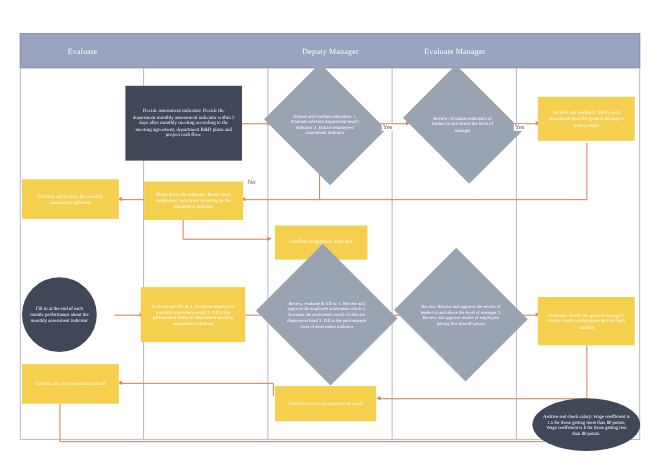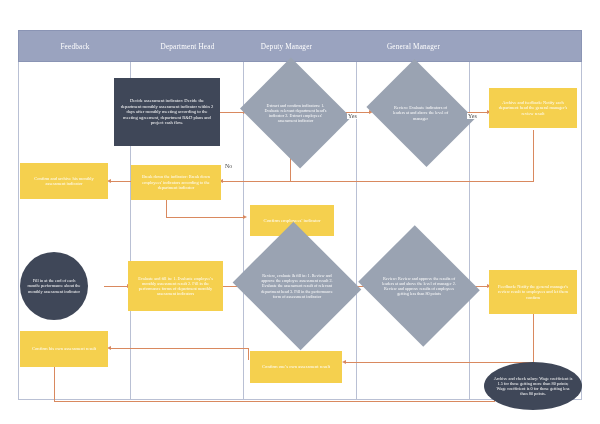--- a/index.html
+++ b/index.html
@@ -109,24 +109,23 @@
 
 <div id="canvas">
 
   <div class="lane-body"></div>
   <div class="lane-divider" style="left:130px;"></div>
   <div class="lane-divider" style="left:243px;"></div>
   <div class="lane-divider" style="left:356px;"></div>
   <div class="lane-divider" style="left:469px;"></div>
 
   <div class="lane-header">
-    <div class="lane-header-cell" style="left:0px;width:112px;">Feedback</div>
-    <div class="lane-header-cell" style="left:112px;width:113px;">Department Head</div>
-    <div class="lane-header-cell" style="left:211px;width:113px;">Deputy Manager</div>
-    <div class="lane-header-cell" style="left:338px;width:113px;">General Manager</div>
+    <div class="lane-header-cell" style="left:0px;width:112px;">Evaluate</div>
+    <div class="lane-header-cell" style="left:225px;width:113px;">Deputy Manager</div>
+    <div class="lane-header-cell" style="left:338px;width:113px;">Evaluate Manager</div>
   </div>
 
   <div class="ln lnh" style="left:220px;top:112px;width:24px;"></div>
   <div class="arrow ar-right" style="left:243px;top:109.5px;"></div>
 
   <div class="ln lnh" style="left:337px;top:112px;width:33px;"></div>
   <div class="arrow ar-right" style="left:369px;top:109.5px;"></div>
   <div class="edge-label" style="left:347px;top:113px;">Yes</div>
 
   <div class="ln lnh" style="left:462px;top:112px;width:26px;"></div>

